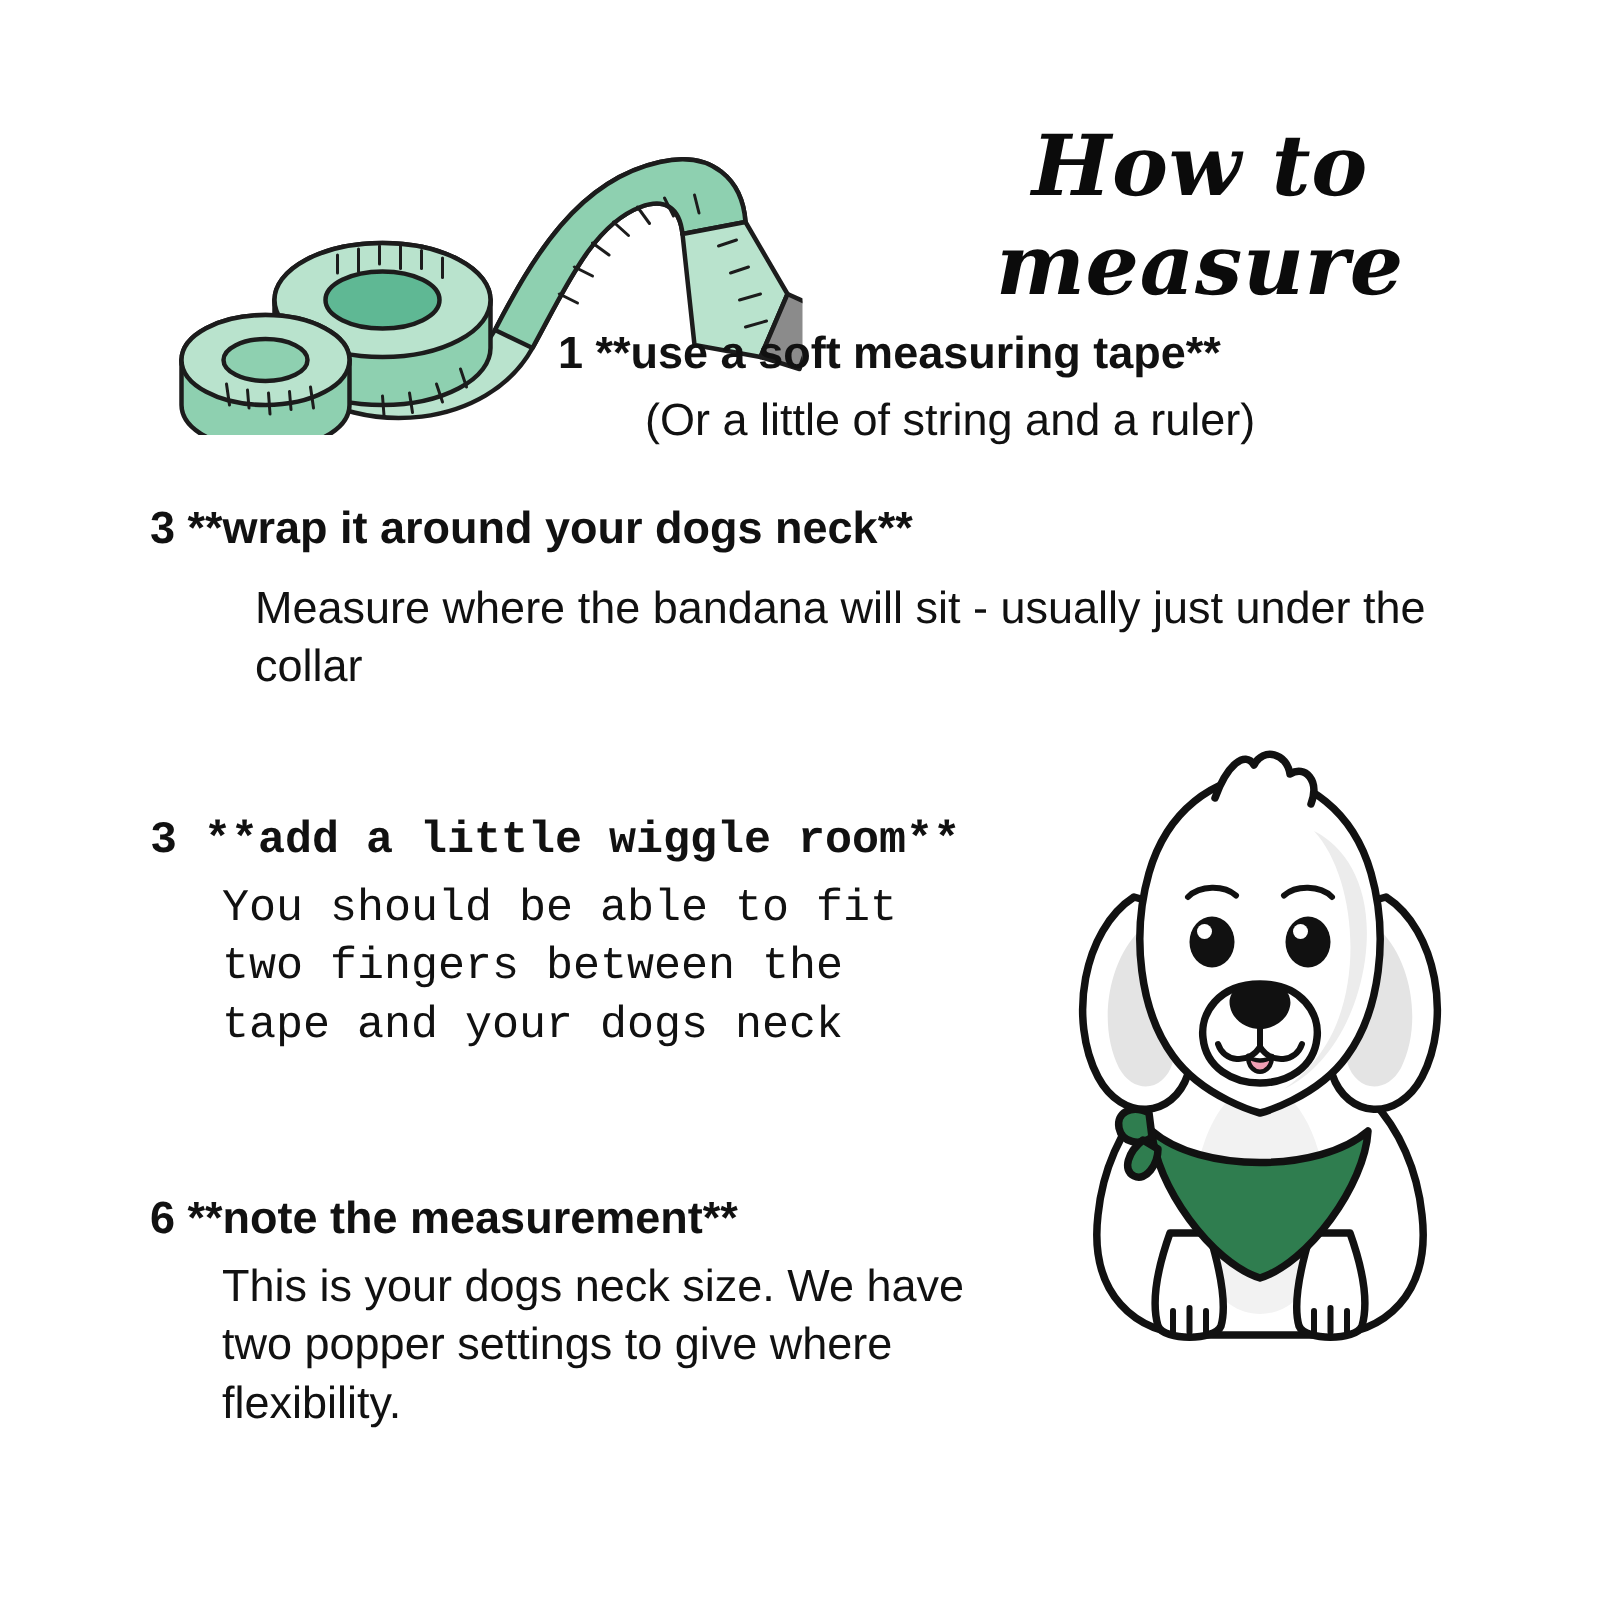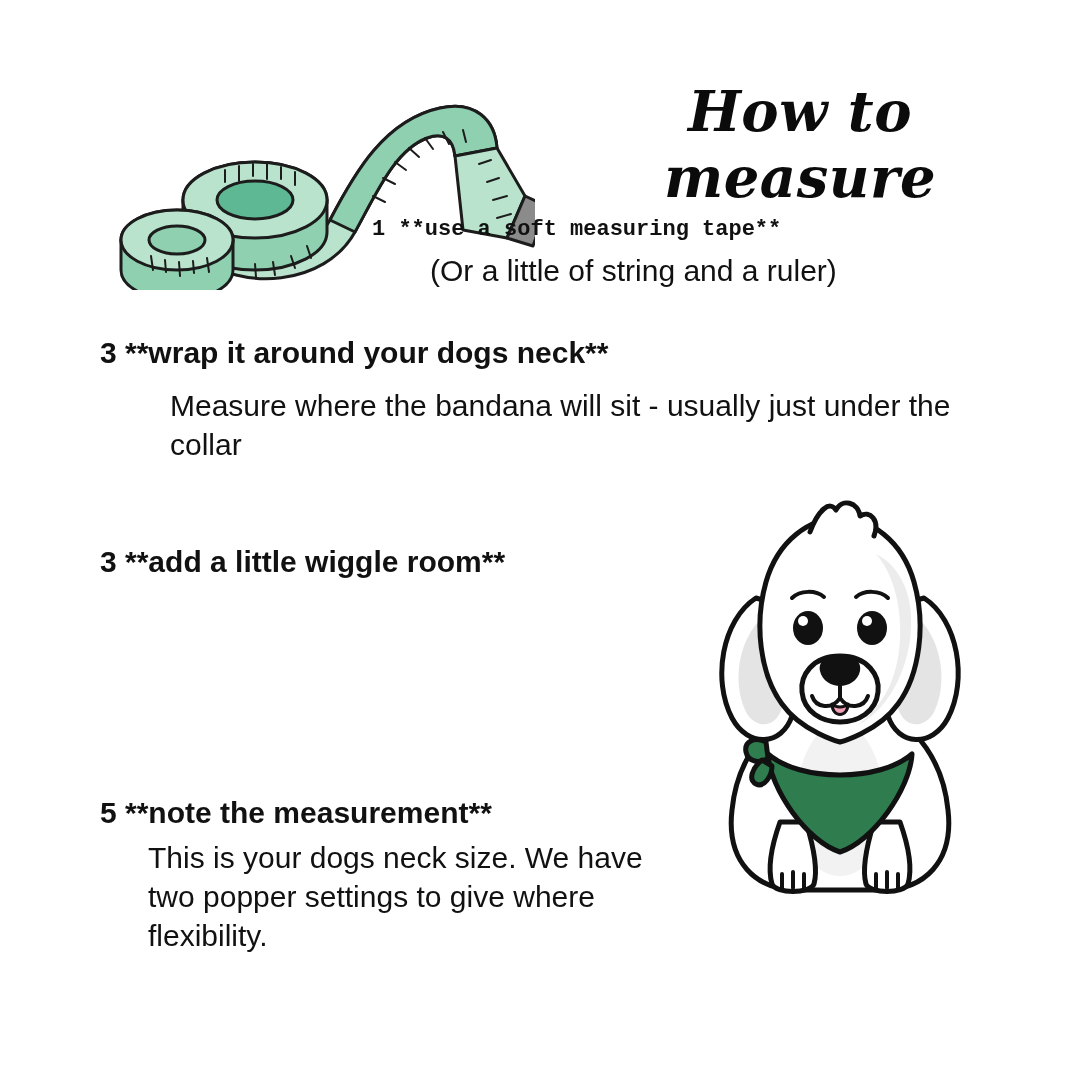--- a/index.html
+++ b/index.html
@@ -66,29 +66,29 @@
     white-space: nowrap;
   }
   .step-body {
     font-size: 30px;
     font-weight: 400;
     line-height: 1.30;
   }
 
   
   .step-1 { left: 372px; top: 216px; width: 600px; }
-  .step-1 .step-head { font-size: 22px; font-family: Liberation Mono, monospace; }
+  .step-1 .step-head { font-size: 30px; }
   .step-1 .step-body { margin-left: 58px; margin-top: 6px; }
 
   
   .step-2 { left: 100px; top: 333px; width: 890px; }
   .step-2 .step-body { margin-left: 70px; margin-top: 14px; width: 810px; }
 
   
-  .step-3 { left: 100px; top: 542px; width: 560px; }
+  .step-3 { left: 100px; top: 542px; width: 560px; font-family: Liberation Mono, monospace; }
   .step-3 .step-body { margin-left: 48px; margin-top: 6px; width: 500px; }
 
   
   .step-4 { left: 100px; top: 793px; width: 600px; }
   .step-4 .step-body { margin-left: 48px; margin-top: 6px; width: 540px; }
 </style>
 </head>
 <body>
 
 <div class="canvas">
@@ -242,20 +242,21 @@
     <div class="step-body">(Or a little of string and a ruler)</div>
   </div>
 
   <div class="step step-2">
     <div class="step-head">3 **wrap it around your dogs neck**</div>
     <div class="step-body">Measure where the bandana will sit - usually just under the collar</div>
   </div>
 
   <div class="step step-3">
     <div class="step-head">3 **add a little wiggle room**</div>
+    <div class="step-body">You should be able to fit two fingers between the tape and your dogs neck</div>
   </div>
 
   <div class="step step-4">
-    <div class="step-head">5 **note the measurement**</div>
+    <div class="step-head">6 **note the measurement**</div>
     <div class="step-body">This is your dogs neck size. We have two popper settings to give where flexibility.</div>
   </div>
 
 </div>
 
 </body></html>

